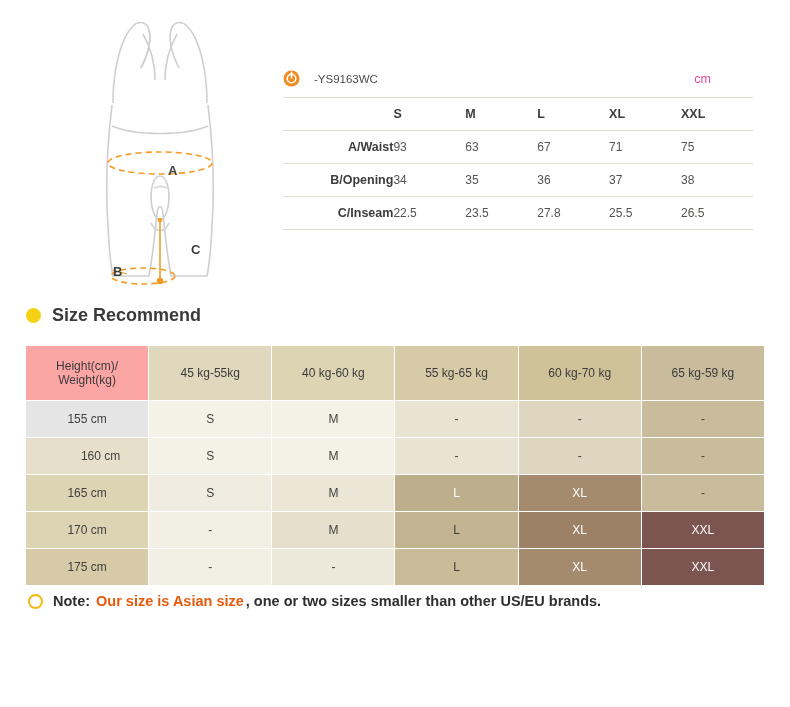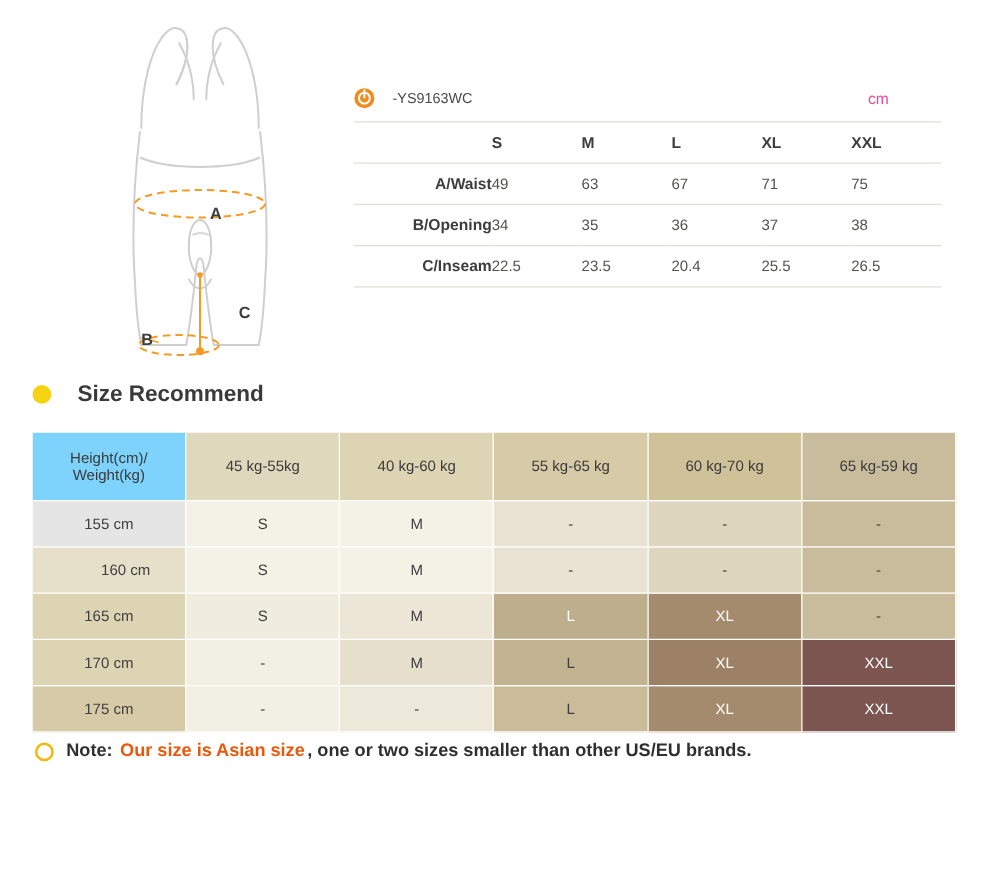--- a/index.html
+++ b/index.html
@@ -102,21 +102,21 @@
     color: #53524f;
   }
 
   
   .sr-head {
     position: absolute;
     left: 26px;
     top: 305px;
     display: flex;
     align-items: center;
-    gap: 21px;
+    gap: 11px;
   }
   .sr-dot {
     width: 15px;
     height: 15px;
     border-radius: 50%;
     background: #f5d312;
   }
   .sr-title {
     font-size: 18px;
     font-weight: bold;
@@ -241,57 +241,57 @@
           <th class="size">S</th>
           <th class="size">M</th>
           <th class="size">L</th>
           <th class="size">XL</th>
           <th class="size">XXL</th>
         </tr>
       </thead>
       <tbody>
         <tr>
           <td class="lbl">A/Waist</td>
-          <td class="val">49</td>
+          <td class="val">93</td>
           <td class="val">63</td>
           <td class="val">67</td>
           <td class="val">71</td>
           <td class="val">75</td>
         </tr>
         <tr>
           <td class="lbl">B/Opening</td>
           <td class="val">34</td>
           <td class="val">35</td>
           <td class="val">36</td>
           <td class="val">37</td>
           <td class="val">38</td>
         </tr>
         <tr>
           <td class="lbl">C/Inseam</td>
           <td class="val">22.5</td>
           <td class="val">23.5</td>
-          <td class="val">20.4</td>
+          <td class="val">27.8</td>
           <td class="val">25.5</td>
           <td class="val">26.5</td>
         </tr>
       </tbody>
     </table>
   </div>
 </div>
 
 <div class="sr-head">
   <span class="sr-dot"></span>
   <span class="sr-title">Size Recommend</span>
 </div>
 
 <div class="grid-wrap">
   <table class="grid">
     <thead>
       <tr>
-        <th class="corner" id="hc0" style="background: #7dd3fc;">Height(cm)/ Weight(kg)</th>
+        <th class="corner" id="hc0" style="background: #fca5a5;">Height(cm)/ Weight(kg)</th>
         <th class="wcol" id="hc1" style="background: rgb(224, 216, 189);">45 kg-55kg</th>
         <th class="wcol" id="hc2" style="background: rgb(221, 212, 180);">40 kg-60 kg</th>
         <th class="wcol" id="hc3" style="background: rgb(214, 203, 166);">55 kg-65 kg</th>
         <th class="wcol" id="hc4" style="background: rgb(207, 194, 152); text-align: center;">60 kg-70 kg</th>
         <th class="wcol" id="hc5" style="background: rgb(200, 188, 157);">65 kg-59 kg</th>
       </tr>
     </thead>
     <tbody>
       <tr>
         <td class="hrow" id="r0c0" style="background: #e5e5e5;">155 cm</td>

